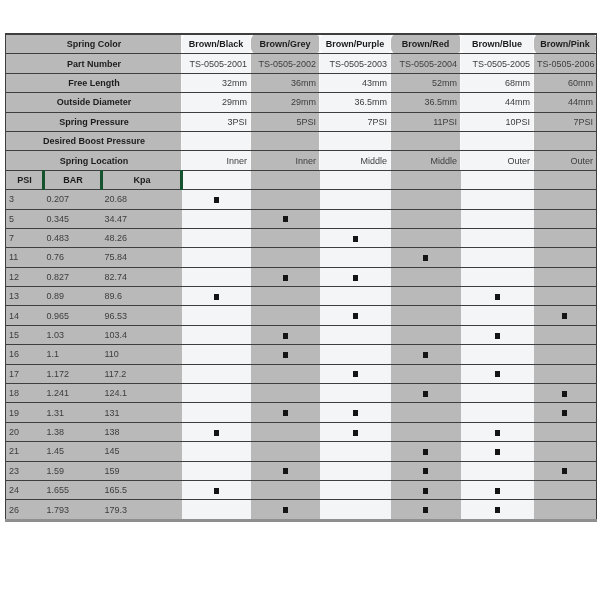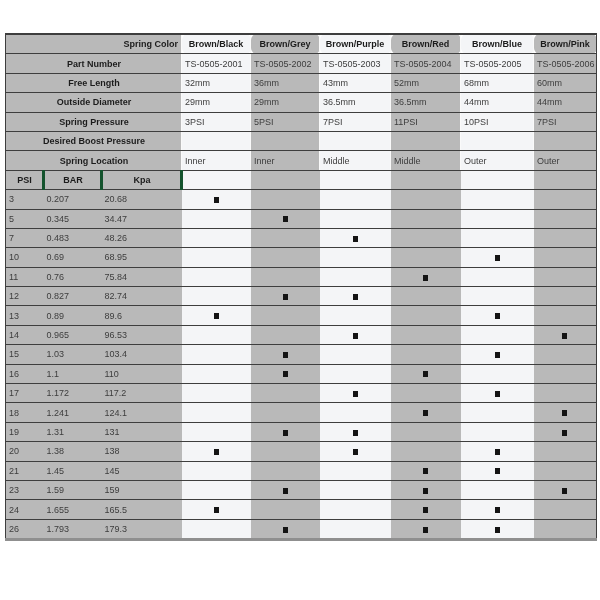--- a/index.html
+++ b/index.html
@@ -10,23 +10,23 @@
     border:1px solid #3e3e3e; border-top:2px solid #3e3e3e; border-bottom:3px solid #8f8f8f;
     font-size:9px;
   }
   #grid td {
     height:18.4px; padding:0 3px; border-bottom:1px solid #3e3e3e;
     overflow:hidden; white-space:nowrap; vertical-align:middle;
   }
   .g { background:#b9b9b9; }
   .l { background:#f4f5f7; }
   .lbl { font-weight:bold; color:#1c1c1c; text-align:center; padding-left:4px !important; }
-  .corner { text-align:right; }
+  .corner { text-align:center; }
   .colhead { font-weight:bold; color:#1c1c1c; text-align:center;border-radius:6px; }
-  .val { color:#3d3d3d; text-align:left;margin-left:41px; }
+  .val { color:#3d3d3d; text-align:right;margin-left:41px; }
   .num { color:#3d3d3d; text-align:left; }
   .v { border-left:1px solid #fafafa; }
   .unit-sep { border-right:3px solid #14532d; }
   .markcell { text-align:center; }
   .mark { display:inline-block; width:5px; height:6px; background:#141414; vertical-align:middle; }
 </style>
 </head>
 <body>
 
 <div class="table-wrap">
@@ -144,31 +144,20 @@
           <td class="g num">0.483</td>
           <td class="g num">48.26</td>
           <td class="markcell l"></td>
           <td class="markcell g"></td>
           <td class="markcell l"><span class="mark"></span></td>
           <td class="markcell g"></td>
           <td class="markcell l"></td>
           <td class="markcell g"></td>
         </tr>
         <tr>
-          <td class="g num">10</td>
-          <td class="g num">0.69</td>
-          <td class="g num">68.95</td>
-          <td class="markcell l"></td>
-          <td class="markcell g"></td>
-          <td class="markcell l"></td>
-          <td class="markcell g"></td>
-          <td class="markcell l"><span class="mark"></span></td>
-          <td class="markcell g"></td>
-        </tr>
-        <tr>
           <td class="g num">11</td>
           <td class="g num">0.76</td>
           <td class="g num">75.84</td>
           <td class="markcell l"></td>
           <td class="markcell g"></td>
           <td class="markcell l"></td>
           <td class="markcell g"><span class="mark"></span></td>
           <td class="markcell l"></td>
           <td class="markcell g"></td>
         </tr>

